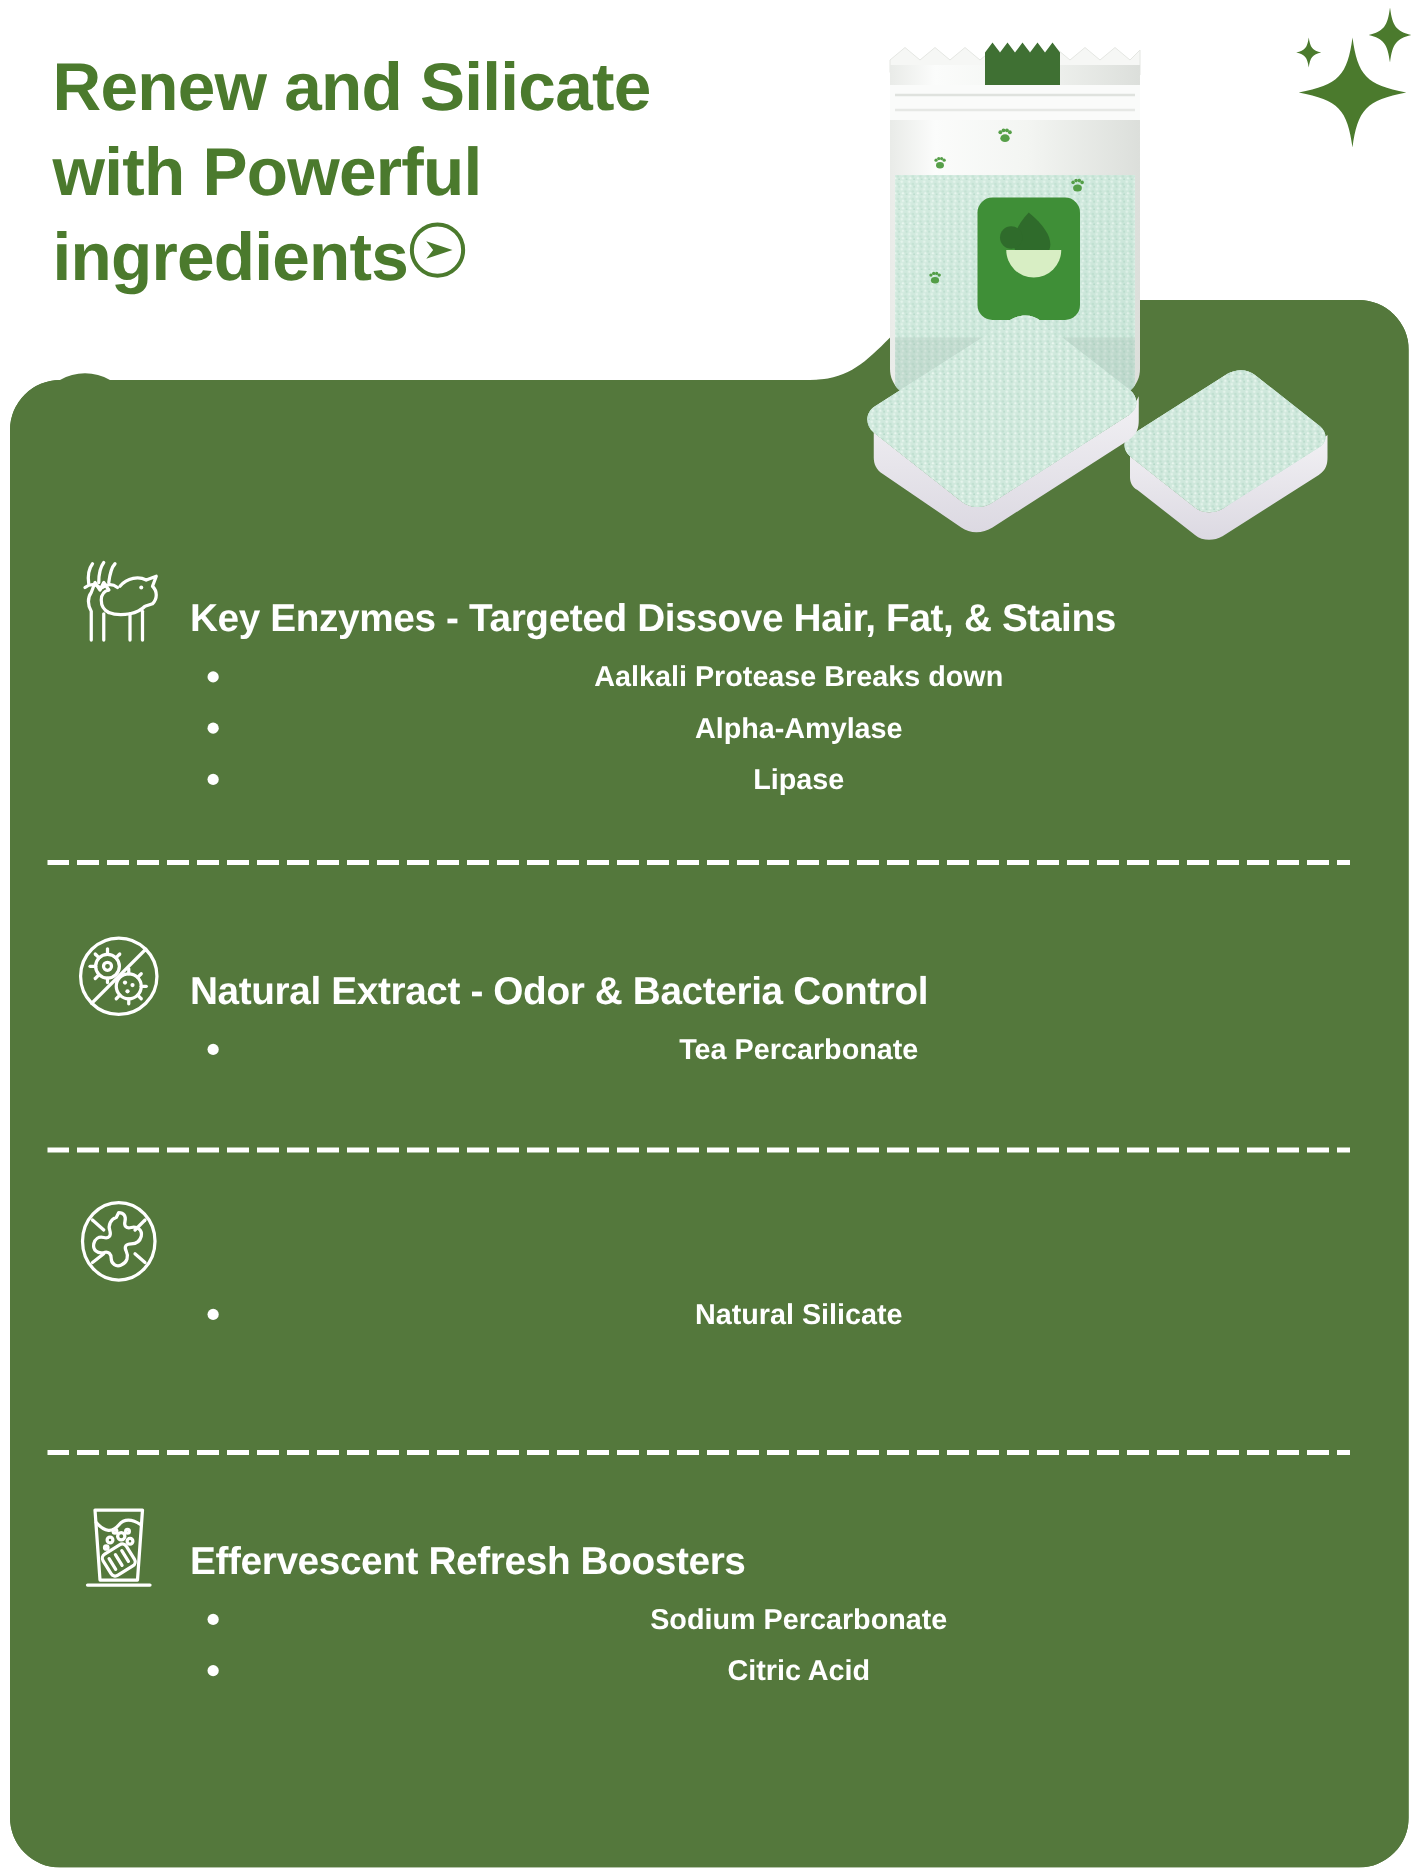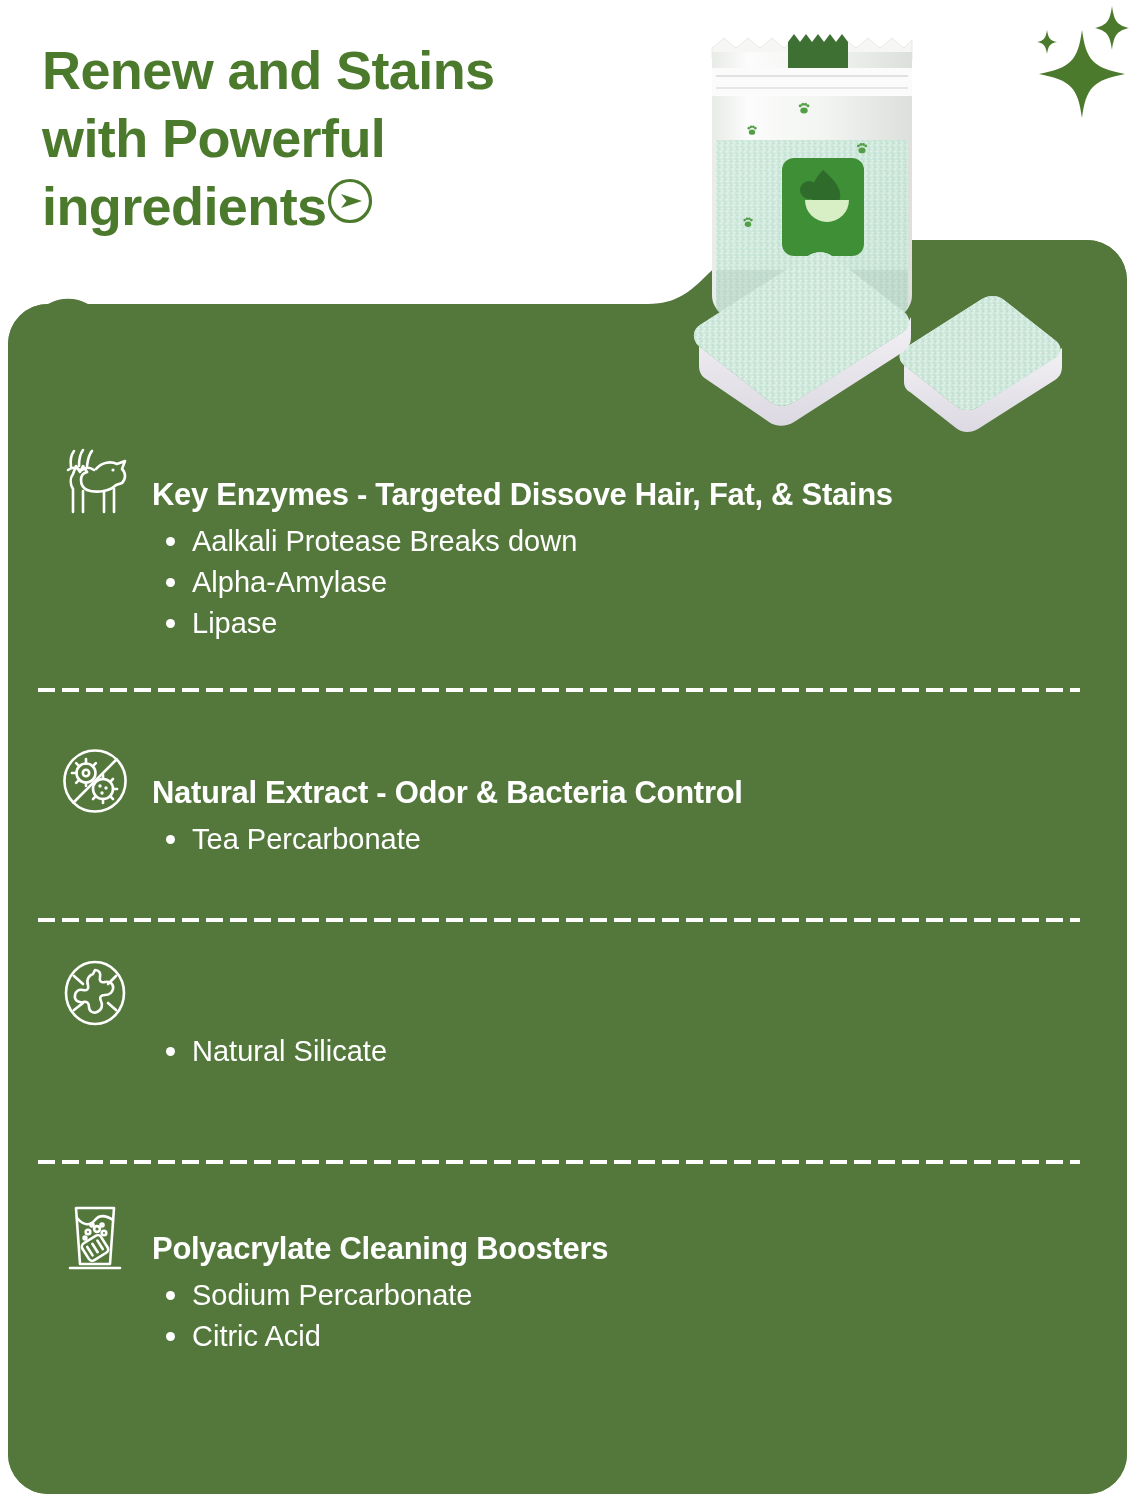--- a/index.html
+++ b/index.html
@@ -125,26 +125,27 @@
   }
 
   .feature-list {
     list-style: none;
     margin: 6px 0 0 110px;
     padding: 0;
   }
   .feature-list li {
     position: relative;
     color: #ffffff;
-    font-size: 29px;
+    font-size: 23px;
     line-height: 26px;
-    font-weight: 400;
+    font-weight: 700;
     padding-left: 26px;
     margin-bottom: 15px;
     white-space: nowrap;
+    text-align: center;
   }
   .feature-list li:last-child { margin-bottom: 0; }
   .feature-list li .bullet-dot {
     position: absolute;
     left: 0;
     top: 9px;
     width: 9px;
     height: 9px;
     border-radius: 50%;
     background: #ffffff;
@@ -181,21 +182,21 @@
 
       <path d="M73 28 C77 58, 84 66, 116 72 C84 78, 77 86, 73 116 C69 86, 62 78, 30 72 C62 66, 69 58, 73 28 Z" fill="#4b7a2d"></path>
 
       <path d="M103 4 C105 19, 108 23, 120 26 C108 29, 105 33, 103 48 C101 33, 98 29, 86 26 C98 23, 101 19, 103 4 Z" fill="#4b7a2d"></path>
 
       <path d="M38 28 C39.2 36, 41 38.6, 48 40 C41 41.4, 39.2 44, 38 52 C36.8 44, 35 41.4, 28 40 C35 38.6, 36.8 36, 38 28 Z" fill="#4b7a2d"></path>
     </svg>
   </div>
 
   <div id="headline">
-    <span class="headline-line">Renew and Stains</span>
+    <span class="headline-line">Renew and Silicate</span>
     <span class="headline-line">with Powerful</span>
     <span class="headline-line with-arrow">
       <span>ingredients</span>
       <span id="arrow-circle-icon">
         <svg width="48" height="48" viewBox="0 0 48 48" xmlns="http://www.w3.org/2000/svg">
           <circle cx="24" cy="24" r="20.5" fill="none" stroke="#4b7a2d" stroke-width="3.2"></circle>
           <path d="M15 17 L36 24 L15 31 L20.5 24 Z" fill="#4b7a2d"></path>
         </svg>
       </span>
     </span>
@@ -485,21 +486,21 @@
             </g>
 
             <circle cx="30" cy="34" r="2.3"></circle>
             <circle cx="39" cy="31" r="2.9"></circle>
             <circle cx="46" cy="35" r="2.3"></circle>
             <circle cx="34" cy="27" r="1.5"></circle>
             <circle cx="44" cy="27" r="1.5"></circle>
             <circle cx="27" cy="40" r="1.4"></circle>
           </svg>
         </span>
-        <h2 class="feature-title">Polyacrylate Cleaning Boosters</h2>
+        <h2 class="feature-title">Effervescent Refresh Boosters</h2>
       </div>
       <ul class="feature-list">
         <li><span class="bullet-dot"></span><span>Sodium Percarbonate</span></li>
         <li><span class="bullet-dot"></span><span>Citric Acid</span></li>
       </ul>
     </section>
 
   </div>
 </div>
 

